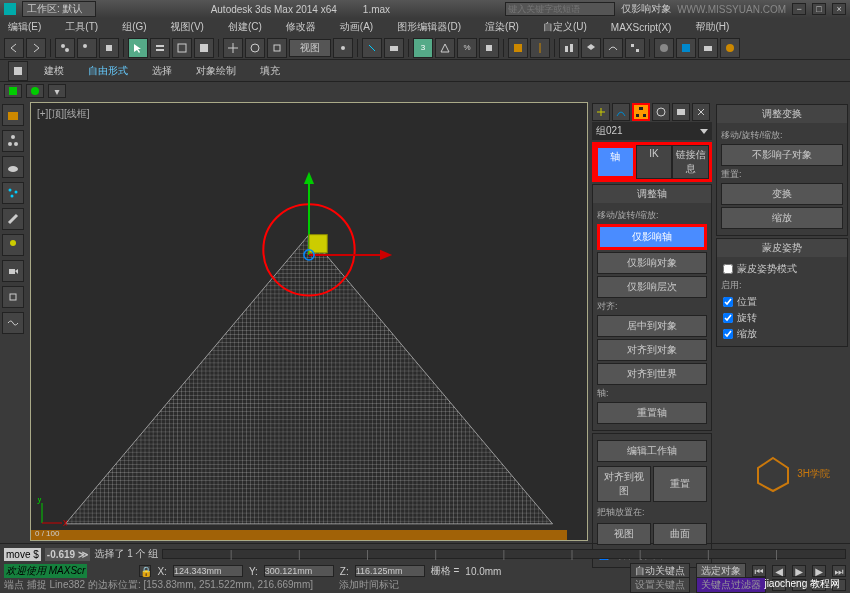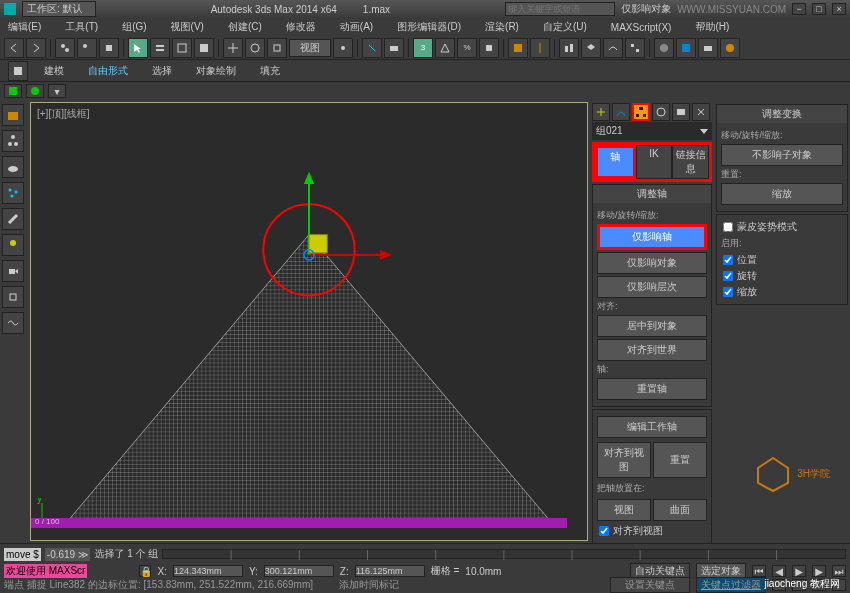--- a/index.html
+++ b/index.html
@@ -19,21 +19,21 @@
 .tab-toolbar .tab.active { color: #6cf; }
 .midbar { height: 18px; background: #3a3a3a; display: flex; align-items: center; padding: 0 4px; gap: 4px; }
 .midbar .sbtn { width: 18px; height: 14px; background: #444; border: 1px solid #222; display: flex; align-items: center; justify-content: center; }
 .main { display: flex; height: 443px; }
 .lefttools { width: 28px; background: #3a3a3a; display: flex; flex-direction: column; gap: 4px; padding: 4px 2px; }
 .lefttools .lbtn { width: 22px; height: 22px; background: #444; border: 1px solid #222; display: flex; align-items: center; justify-content: center; }
 .viewport { flex: 1; background: #2b2b2b; position: relative; border: 1px solid #aa8; margin: 2px; }
 .vp-label { position: absolute; top: 4px; left: 6px; font-size: 10px; color: #aaa; }
 .vp-canvas { position: absolute; top: 20px; left: 4px; right: 4px; bottom: 20px; }
 .vp-axis { position: absolute; bottom: 12px; left: 6px; }
-.vp-scroll { position: absolute; bottom: 12px; left: 0; right: 20px; height: 10px; background: #a21caf; }
+.vp-scroll { position: absolute; bottom: 0; left: 0; right: 20px; height: 10px; background: #a16207; }
 .rightpanel { width: 260px; background: #3a3a3a; display: flex; }
 .rp-icons { width: 124px; padding: 2px; }
 .rp-icons-row { display: flex; gap: 2px; height: 20px; align-items: center; }
 .rp-icons-row .ibtn { width: 18px; height: 18px; background: #444; border: 1px solid #222; display: flex; align-items: center; justify-content: center; }
 .rp-icons-row .ibtn.hl { background: #f90; border: 2px solid #f00; }
 .group-label { background: #2a2a2a; padding: 2px 4px; display: flex; align-items: center; gap: 18px; }
 .group-label .arrow { width: 0; height: 0; border-left: 4px solid transparent; border-right: 4px solid transparent; border-top: 5px solid #ccc; }
 .panel-tabs { display: flex; margin-top: 2px; }
 .panel-tabs .ptab { flex: 1; text-align: center; padding: 2px; background: #444; border: 1px solid #222; font-size: 10px; }
 .panel-tabs .ptab.active { background: #4a8cff; color: #fff; border: 3px solid #f00; }
@@ -411,20 +411,21 @@
 
       <div class="rollout">
         <div class="rollout-hdr">调整轴</div>
         <div class="rollout-body">
           <div class="sect-label">移动/旋转/缩放:</div>
           <button class="pbtn active hl-red">仅影响轴</button>
           <button class="pbtn">仅影响对象</button>
           <button class="pbtn">仅影响层次</button>
           <div class="sect-label">对齐:</div>
           <button class="pbtn">居中到对象</button>
+          <button class="pbtn">对齐到对象</button>
           <button class="pbtn">对齐到世界</button>
           <div class="sect-label">轴:</div>
           <button class="pbtn">重置轴</button>
         </div>
       </div>
 
       <div class="rollout">
         <div class="rollout-body">
           <button class="pbtn">编辑工作轴</button>
           <div class="dual-btn">
@@ -444,25 +445,27 @@
       </div>
     </div>
 
     <div class="rp-right">
       <div class="rollout">
         <div class="rollout-hdr">调整变换</div>
         <div class="rollout-body">
           <div class="sect-label">移动/旋转/缩放:</div>
           <button class="pbtn">不影响子对象</button>
           <div class="sect-label">重置:</div>
+          <button class="pbtn">变换</button>
           <button class="pbtn">缩放</button>
         </div>
       </div>
 
       <div class="rollout">
+        <div class="rollout-hdr">蒙皮姿势</div>
         <div class="rollout-body">
           <div class="cb-row">
               <input type="checkbox" style="">
               <span>蒙皮姿势模式</span>
             </div>
           <div class="sect-label">启用:</div>
           <div class="cb-row">
               <input type="checkbox" checked="" style="">
               <span>位置</span>
             </div>
@@ -476,40 +479,40 @@
             </div>
         </div>
       </div>
     </div>
   </div>
 </div>
 
 <div class="bottom">
   <div class="timeline">
     <span style="background:#ccc;color:#000;padding:1px 2px;">move $</span>
-    <span style="background:#555;padding:1px 2px;">-0.619 ≫</span>
+    <span style="background:#555;padding:1px 2px;font-weight:bold;">-0.619 ≫</span>
     <span>选择了 1 个 组</span>
     <div class="slider">
       <svg width="100%" height="10">
           <g stroke="#666">
             <line x1="10%" y1="0" x2="10%" y2="10"></line>
             <line x1="20%" y1="0" x2="20%" y2="10"></line>
             <line x1="30%" y1="0" x2="30%" y2="10"></line>
             <line x1="40%" y1="0" x2="40%" y2="10"></line>
             <line x1="50%" y1="0" x2="50%" y2="10"></line>
             <line x1="60%" y1="0" x2="60%" y2="10"></line>
             <line x1="70%" y1="0" x2="70%" y2="10"></line>
             <line x1="80%" y1="0" x2="80%" y2="10"></line>
             <line x1="90%" y1="0" x2="90%" y2="10"></line>
           </g>
         </svg>
     </div>
   </div>
   <div class="status1">
-    <span style="background:#ec4899;color:#000;padding:0 2px;">欢迎使用 MAXScr</span>
+    <span style="background:#15803d;color:#000;padding:0 2px;font-style:italic;">欢迎使用 MAXScr</span>
     <div style="width:40px;"></div>
     <span style="width:12px;height:12px;background:#444;border:1px solid #222;">🔒</span>
     <span>X:</span>
       <input value="124.343mm" style="">
     <span>Y:</span>
       <input value="300.121mm" style="">
     <span>Z:</span>
       <input value="116.125mm" style="">
     <span>栅格 =</span>
       <span>10.0mm</span>
@@ -519,22 +522,22 @@
     <span style="width:14px;height:12px;background:#444;border:1px solid #222;text-align:center;">⏮</span>
     <span style="width:14px;height:12px;background:#444;border:1px solid #222;text-align:center;">◀</span>
     <span style="width:14px;height:12px;background:#444;border:1px solid #222;text-align:center;">▶</span>
     <span style="width:14px;height:12px;background:#444;border:1px solid #222;text-align:center;">▶</span>
     <span style="width:14px;height:12px;background:#444;border:1px solid #222;text-align:center;">⏭</span>
   </div>
   <div class="status2">
     <span>端点 捕捉 Line382 的边标位置: [153.83mm, 251.522mm, 216.669mm]</span>
     <span style="margin-left:20px;">添加时间标记</span>
     <div style="flex:1"></div>
-    <span style="background:#444;border:1px solid #222;padding:0 14px;">设置关键点</span>
-    <span style="background:#0c4a6e;border:1px solid #222;padding:0 4px;text-decoration:underline;">关键点过滤器</span>
+    <span style="background:#444;border:1px solid #222;padding:0 4px;">设置关键点</span>
+    <span style="background:#4c1d95;border:1px solid #222;padding:0 4px;">关键点过滤器</span>
     <span style="width:14px;height:12px;background:#444;border:1px solid #222;"></span>
     <span style="width:14px;height:12px;background:#444;border:1px solid #222;"></span>
     <span style="width:14px;height:12px;background:#444;border:1px solid #222;"></span>
     <span style="width:14px;height:12px;background:#444;border:1px solid #222;"></span>
   </div>
 </div>
 
 <div class="watermark">
   <svg width="40" height="40" style="display:inline;vertical-align:middle;">
       <path d="M20 5 L35 15 L35 30 L20 38 L5 30 L5 15 Z" fill="none" stroke="#e80" stroke-width="2"></path>

